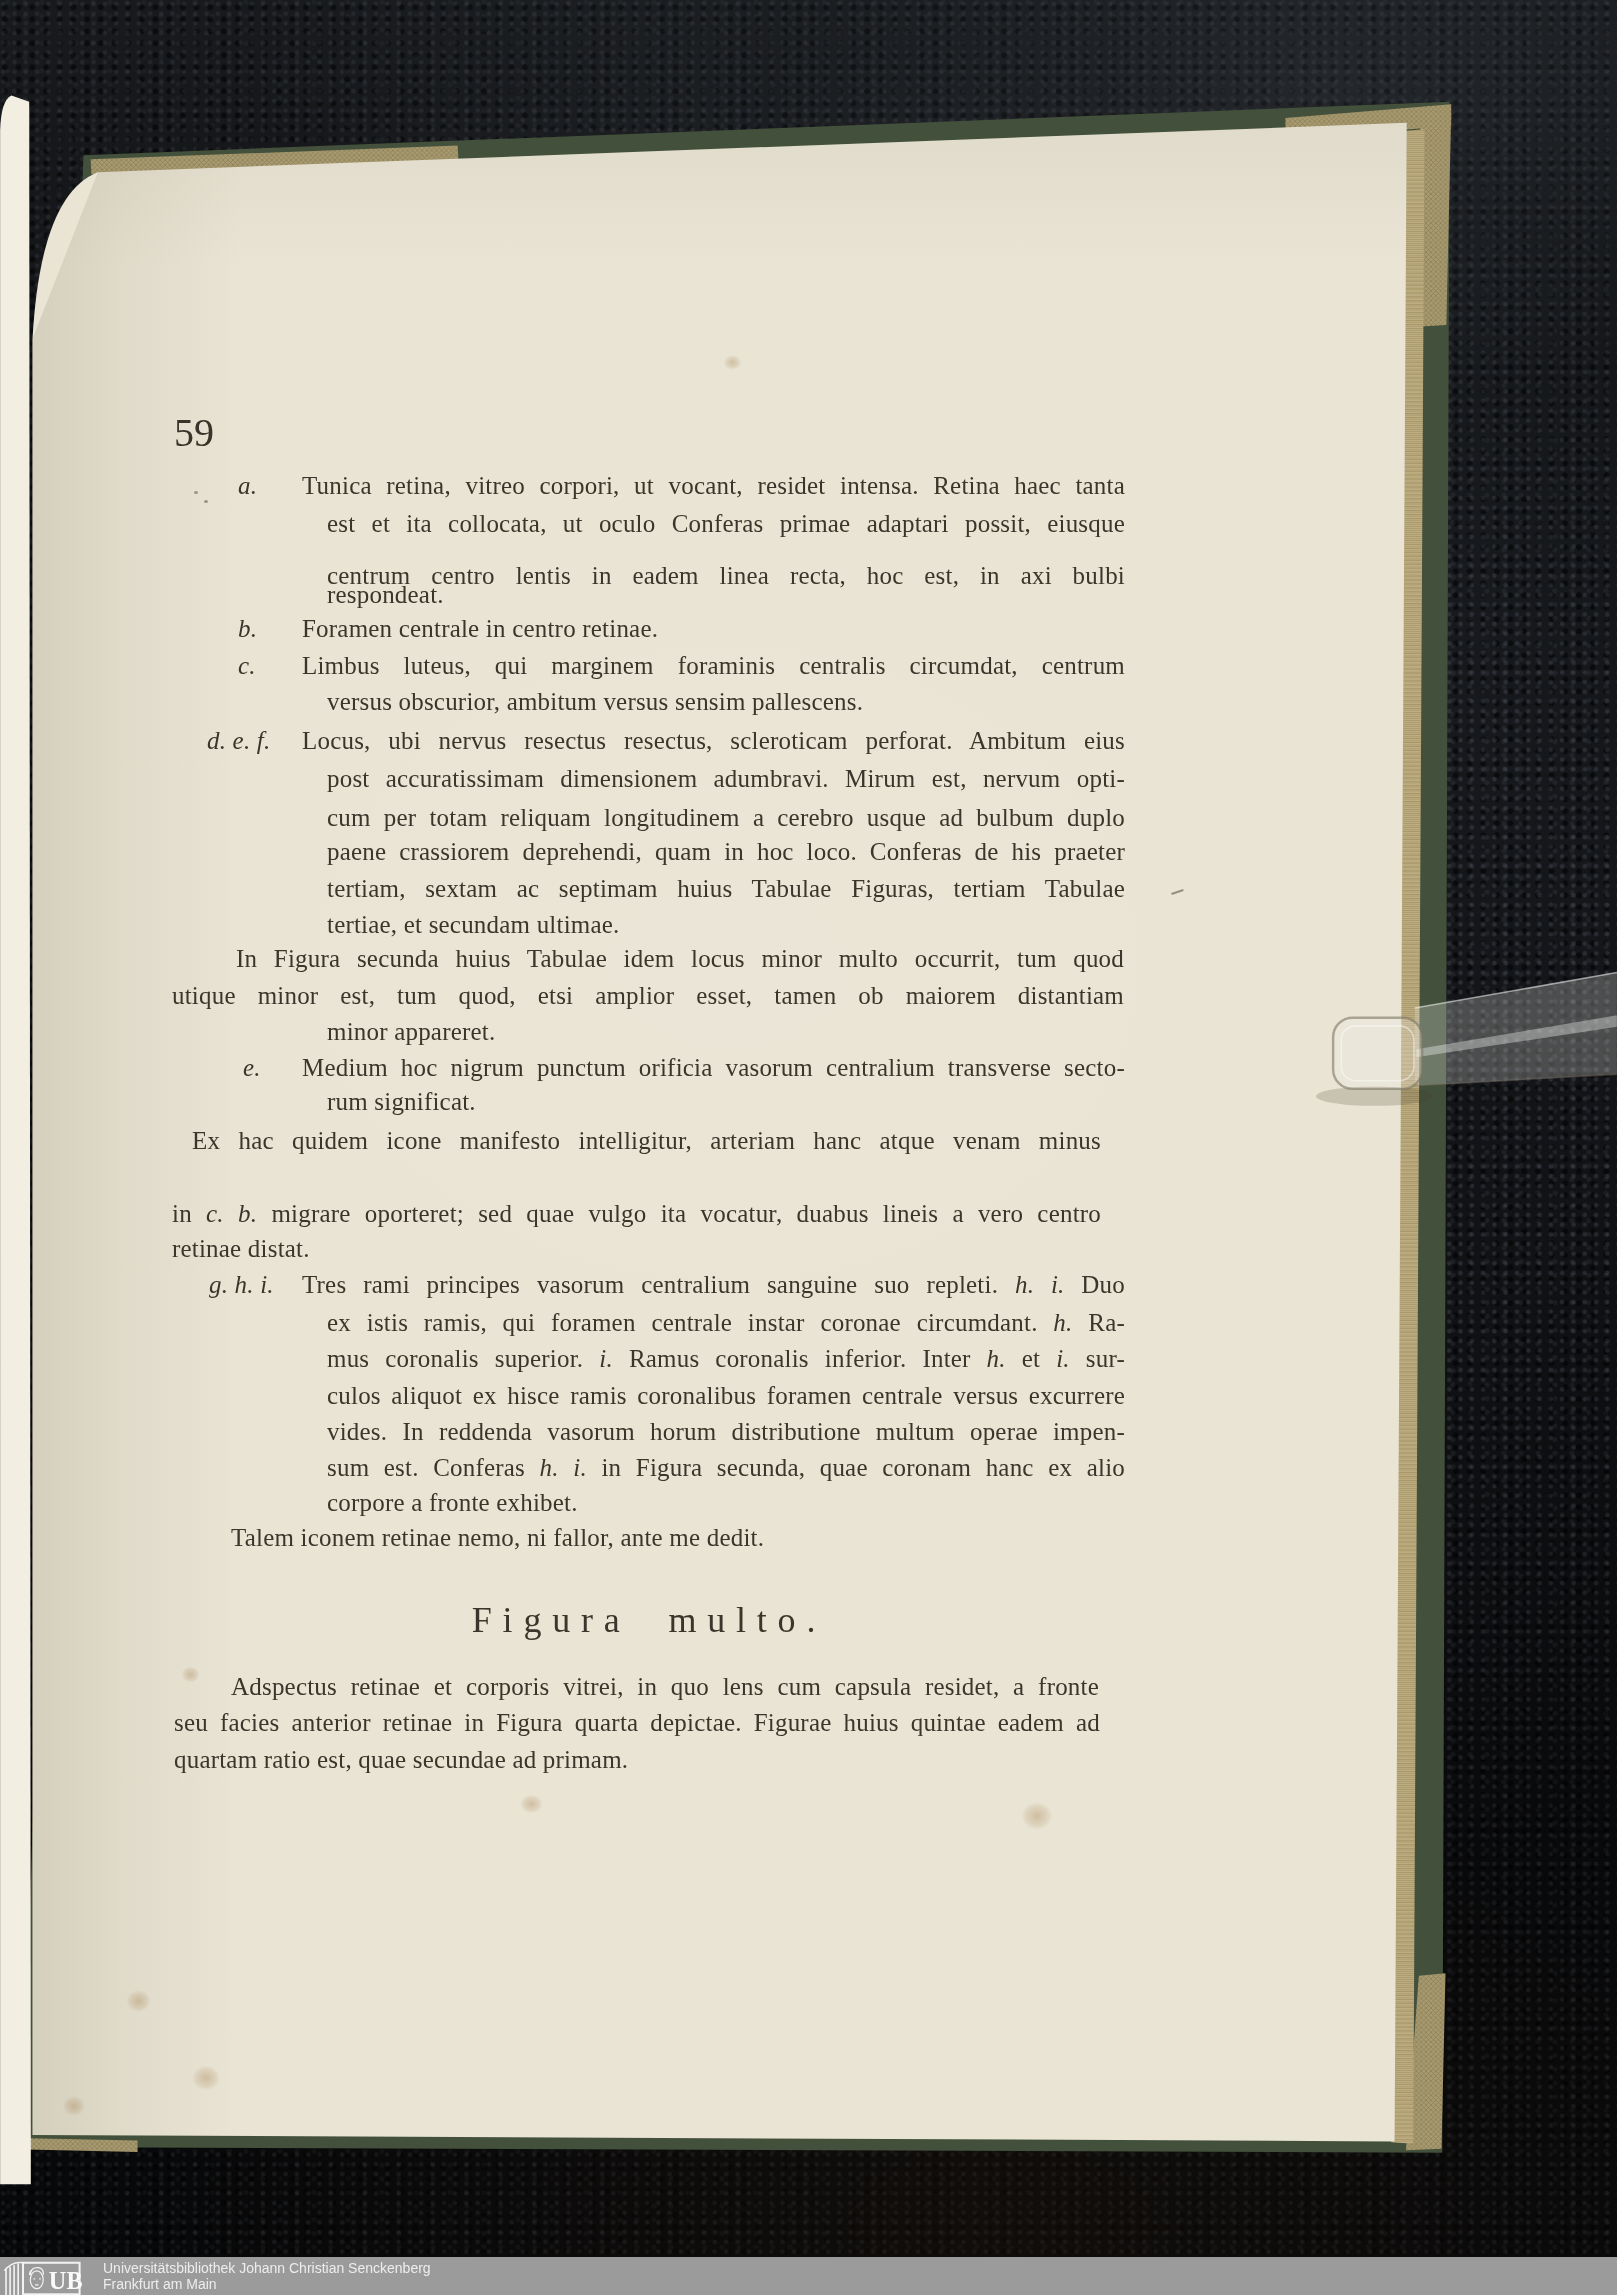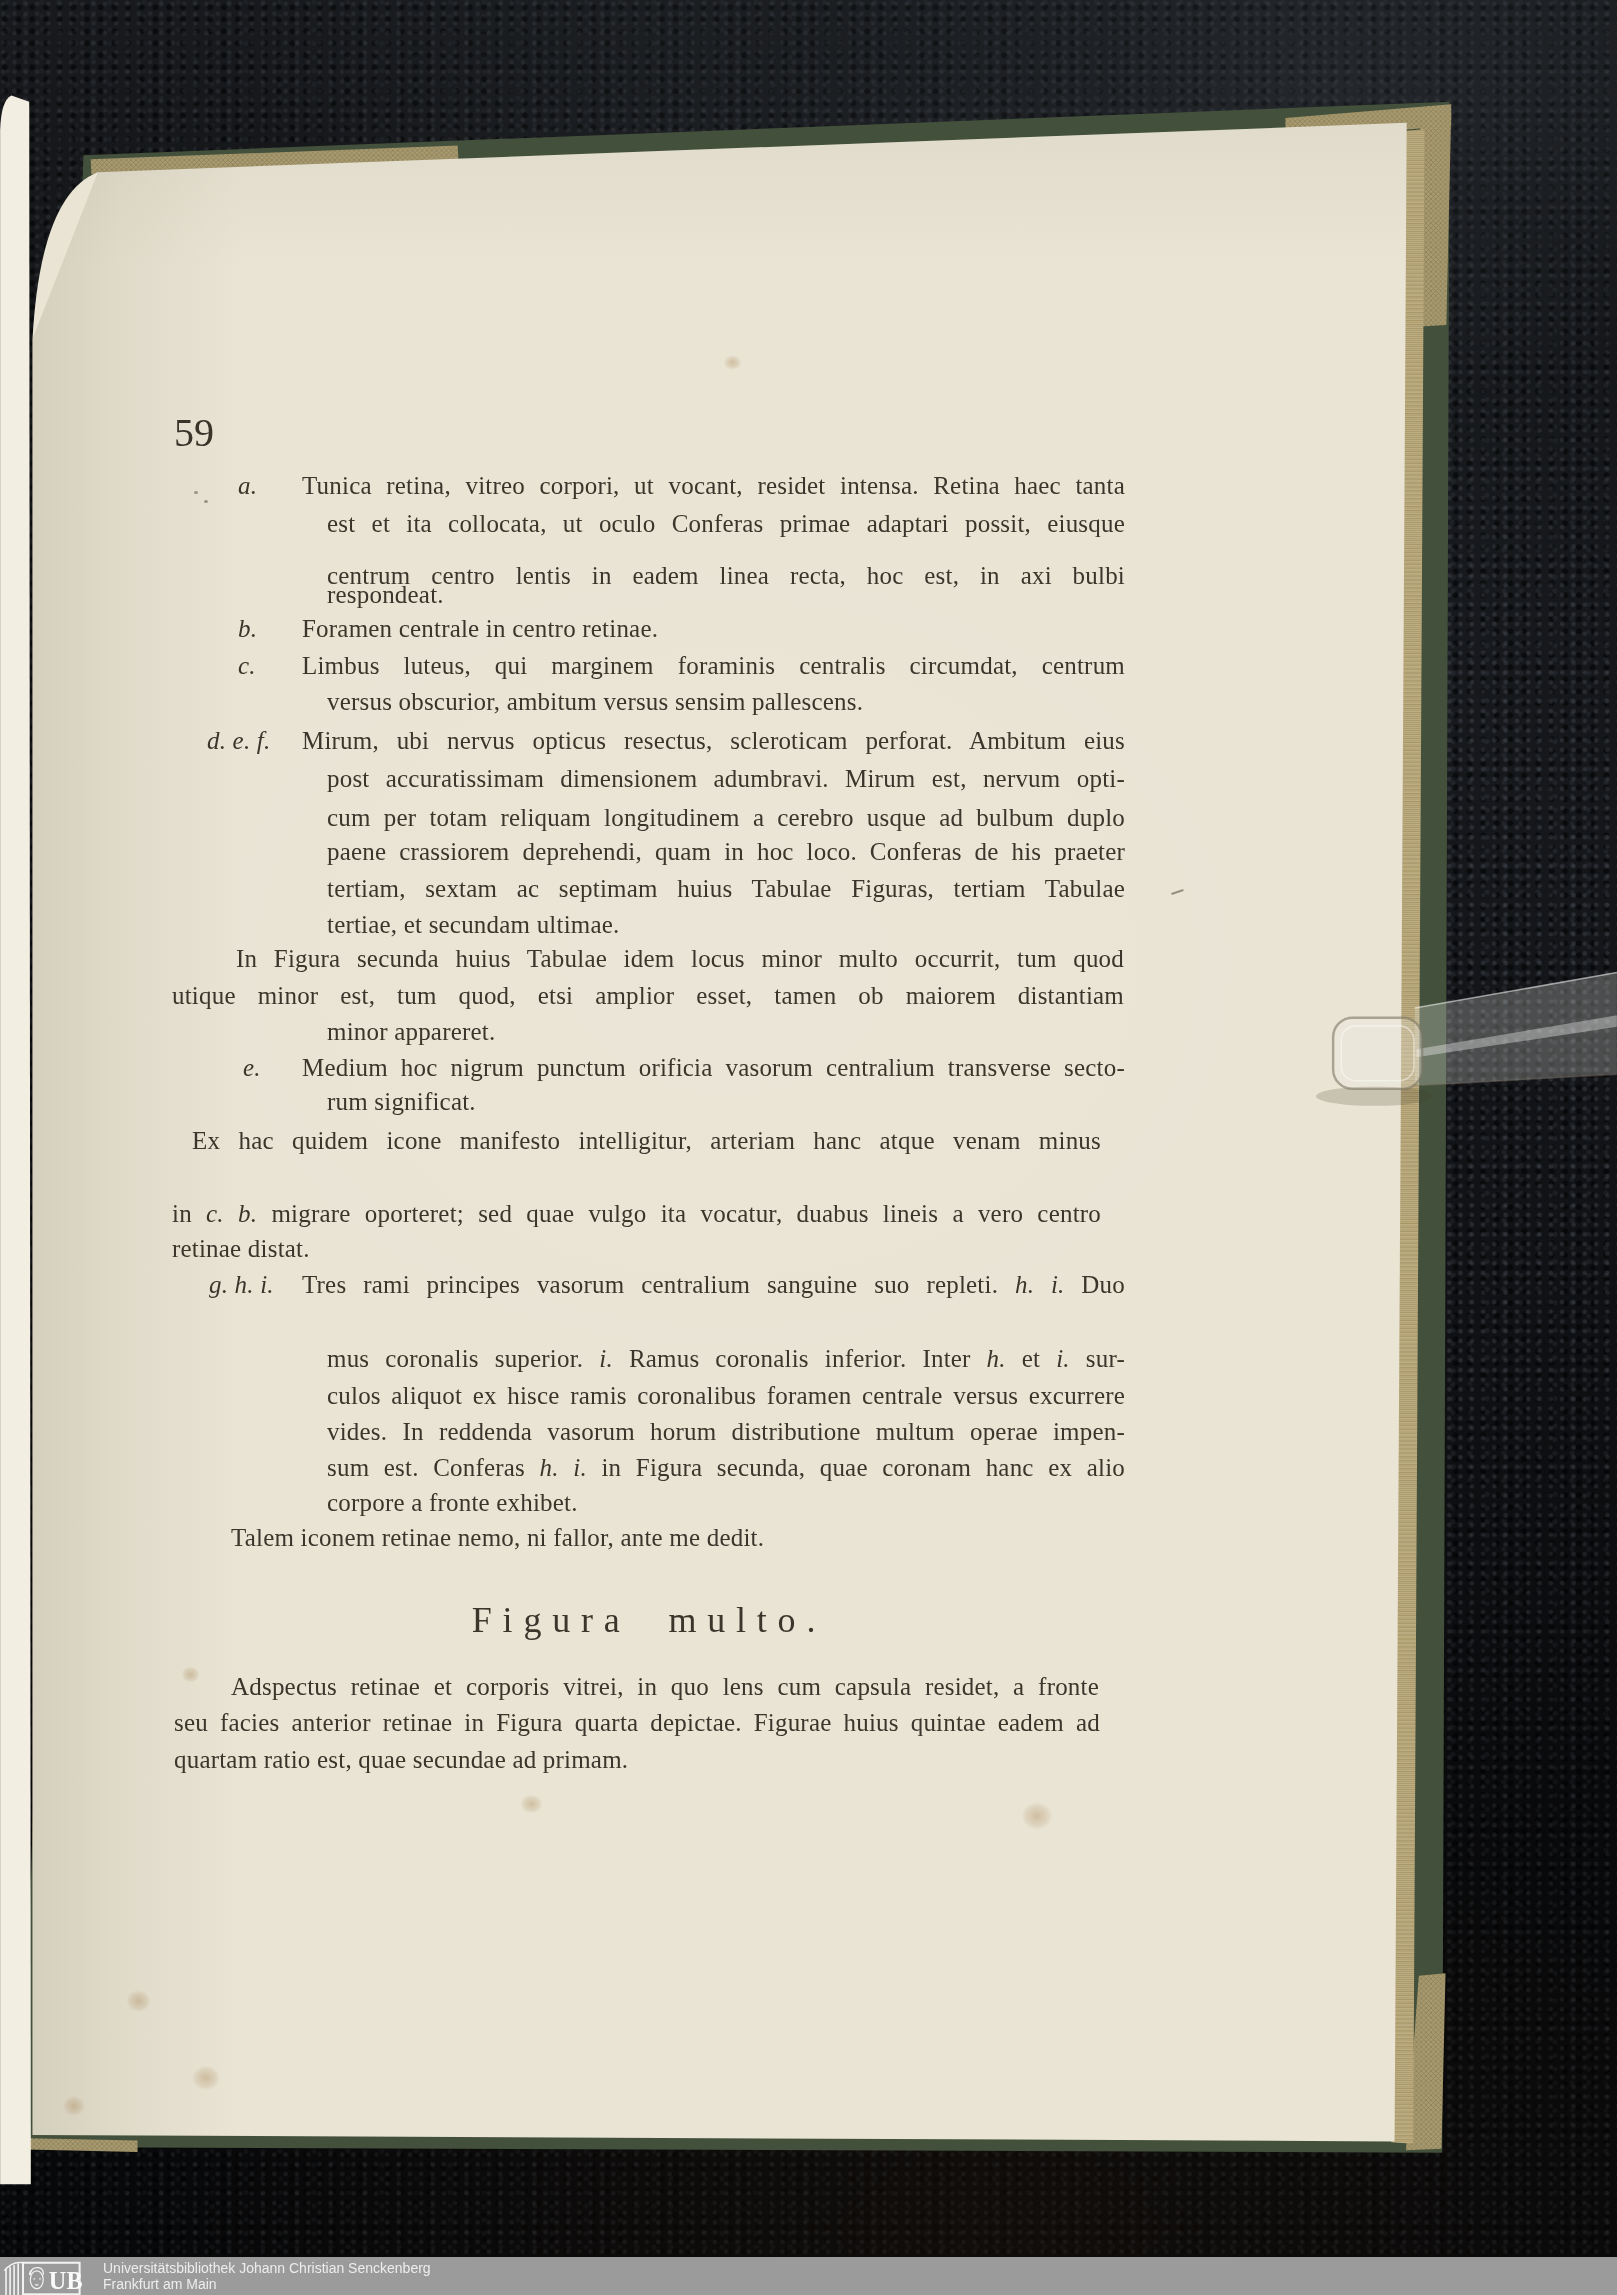--- a/index.html
+++ b/index.html
@@ -116,37 +116,38 @@
       <div class="line j" style="left: 302px; top: 468px; width: 823px;">Tunica retina, vitreo corpori, ut vocant, residet intensa. Retina haec tanta</div>
       <div class="line j" style="left: 327px; top: 506px; width: 798px;">est et ita collocata, ut oculo Conferas primae adaptari possit, eiusque</div>
       <div class="line j" style="left: 327px; top: 558px; width: 798px;">centrum centro lentis in eadem linea recta, hoc est, in axi bulbi</div>
       <div class="line" style="left: 327px; top: 577px;">respondeat.</div>
       <div class="line" style="left: 238px; top: 611px;"><i>b.</i></div>
       <div class="line" style="left: 302px; top: 611px;">Foramen centrale in centro retinae.</div>
       <div class="line" style="left: 238px; top: 648px;"><i>c.</i></div>
       <div class="line j" style="left: 302px; top: 648px; width: 823px;">Limbus luteus, qui marginem foraminis centralis circumdat, centrum</div>
       <div class="line" style="left: 327px; top: 684px;">versus obscurior, ambitum versus sensim pallescens.</div>
       <div class="line" style="left: 207px; top: 723px;"><i>d. e. f.</i></div>
-      <div class="line j" style="left: 302px; top: 723px; width: 823px;">Mirum, ubi nervus opticus resectus, scleroticam perforat. Ambitum eius</div>
+      <div class="line j" style="left: 302px; top: 723px; width: 823px;">Locus, ubi nervus resectus resectus, scleroticam perforat. Ambitum eius</div>
       <div class="line j" style="left: 327px; top: 761px; width: 798px;">post accuratissimam dimensionem adumbravi. Mirum est, nervum opti-</div>
       <div class="line j" style="left: 327px; top: 800px; width: 798px;">cum per totam reliquam longitudinem a cerebro usque ad bulbum duplo</div>
       <div class="line j" style="left: 327px; top: 834px; width: 798px;">paene crassiorem deprehendi, quam in hoc loco. Conferas de his praeter</div>
       <div class="line j" style="left: 327px; top: 871px; width: 798px;">tertiam, sextam ac septimam huius Tabulae Figuras, tertiam Tabulae</div>
       <div class="line" style="left: 327px; top: 907px;">tertiae, et secundam ultimae.</div>
       <div class="line j" style="left: 236px; top: 941px; width: 888px;">In Figura secunda huius Tabulae idem locus minor multo occurrit, tum quod</div>
       <div class="line j" style="left: 172px; top: 978px; width: 952px;">utique minor est, tum quod, etsi amplior esset, tamen ob maiorem distantiam</div>
       <div class="line" style="left: 327px; top: 1014px;">minor appareret.</div>
       <div class="line" style="left: 243px; top: 1050px;"><i>e.</i></div>
       <div class="line j" style="left: 302px; top: 1050px; width: 823px;">Medium hoc nigrum punctum orificia vasorum centralium transverse secto-</div>
       <div class="line" style="left: 327px; top: 1084px;">rum significat.</div>
       <div class="line j" style="left: 192px; top: 1123px; width: 909px;">Ex hac quidem icone manifesto intelligitur, arteriam hanc atque venam minus</div>
       <div class="line j" style="left: 172px; top: 1196px; width: 929px;">in <i>c. b.</i> migrare oporteret; sed quae vulgo ita vocatur, duabus lineis a vero centro</div>
       <div class="line" style="left: 172px; top: 1231px;">retinae distat.</div>
       <div class="line" style="left: 209px; top: 1267px;"><i>g. h. i.</i></div>
       <div class="line j" style="left: 302px; top: 1267px; width: 823px;">Tres rami principes vasorum centralium sanguine suo repleti. <i>h. i.</i> Duo</div>
+      <div class="line j" style="left: 327px; top: 1305px; width: 798px;">ex istis ramis, qui foramen centrale instar coronae circumdant. <i>h.</i> Ra-</div>
       <div class="line j" style="left: 327px; top: 1341px; width: 798px;">mus coronalis superior. <i>i.</i> Ramus coronalis inferior. Inter <i>h.</i> et <i>i.</i> sur-</div>
       <div class="line j" style="left: 327px; top: 1378px; width: 798px;">culos aliquot ex hisce ramis coronalibus foramen centrale versus excurrere</div>
       <div class="line j" style="left: 327px; top: 1414px; width: 798px;">vides. In reddenda vasorum horum distributione multum operae impen-</div>
       <div class="line j" style="left: 327px; top: 1450px; width: 798px;">sum est. Conferas <i>h. i.</i> in Figura secunda, quae coronam hanc ex alio</div>
       <div class="line" style="left: 327px; top: 1485px;">corpore a fronte exhibet.</div>
       <div class="line" style="left: 231px; top: 1520px;">Talem iconem retinae nemo, ni fallor, ante me dedit.</div>
       <div class="line j" style="left: 231px; top: 1669px; width: 868px;">Adspectus retinae et corporis vitrei, in quo lens cum capsula residet, a fronte</div>
       <div class="line j" style="left: 174px; top: 1705px; width: 926px;">seu facies anterior retinae in Figura quarta depictae. Figurae huius quintae eadem ad</div>
       <div class="line" style="left: 174px; top: 1742px;">quartam ratio est, quae secundae ad primam.</div>
     </div>

